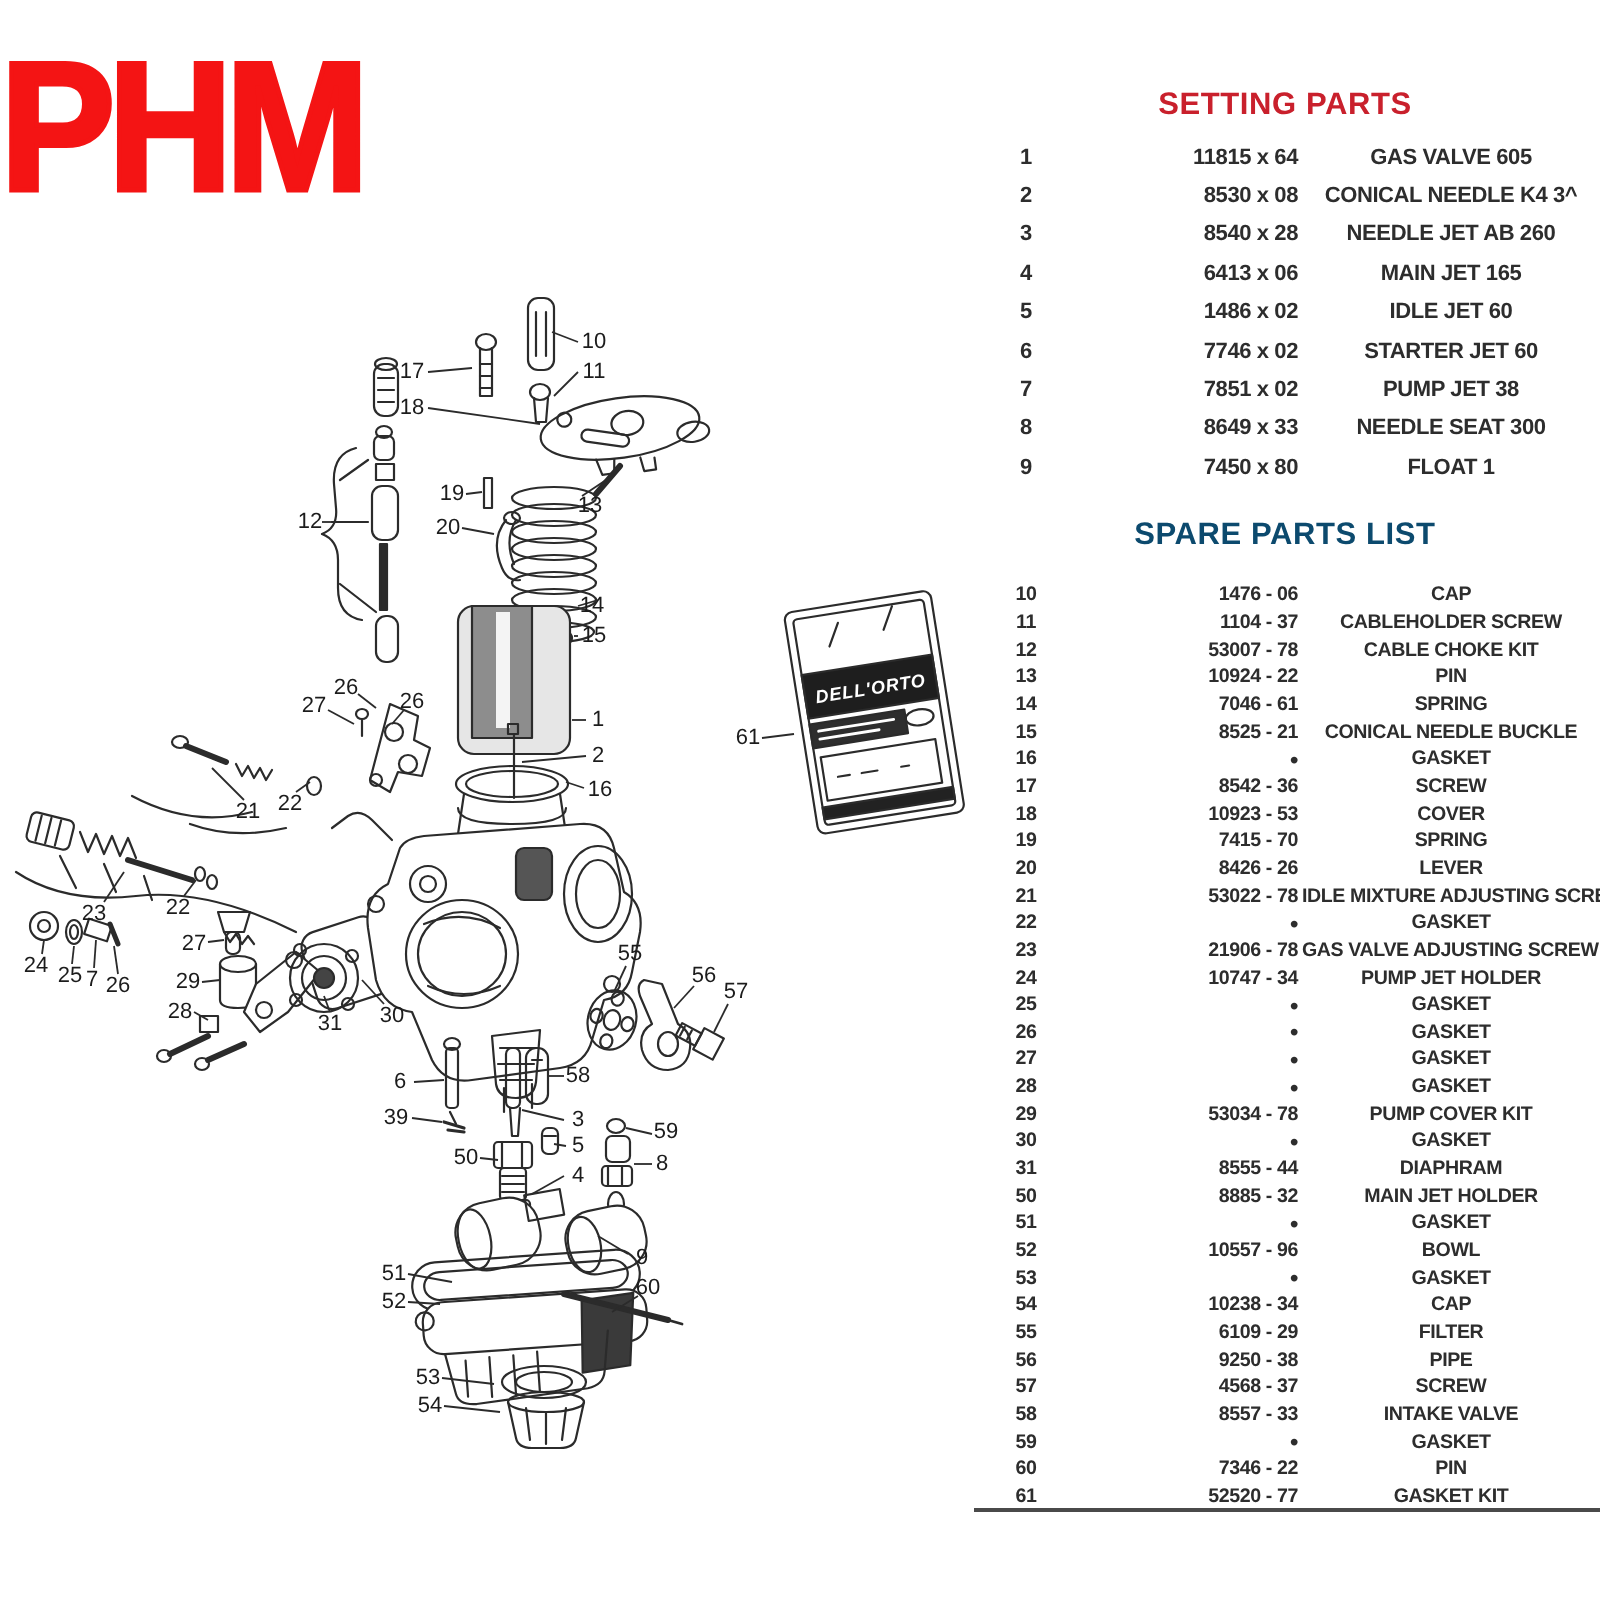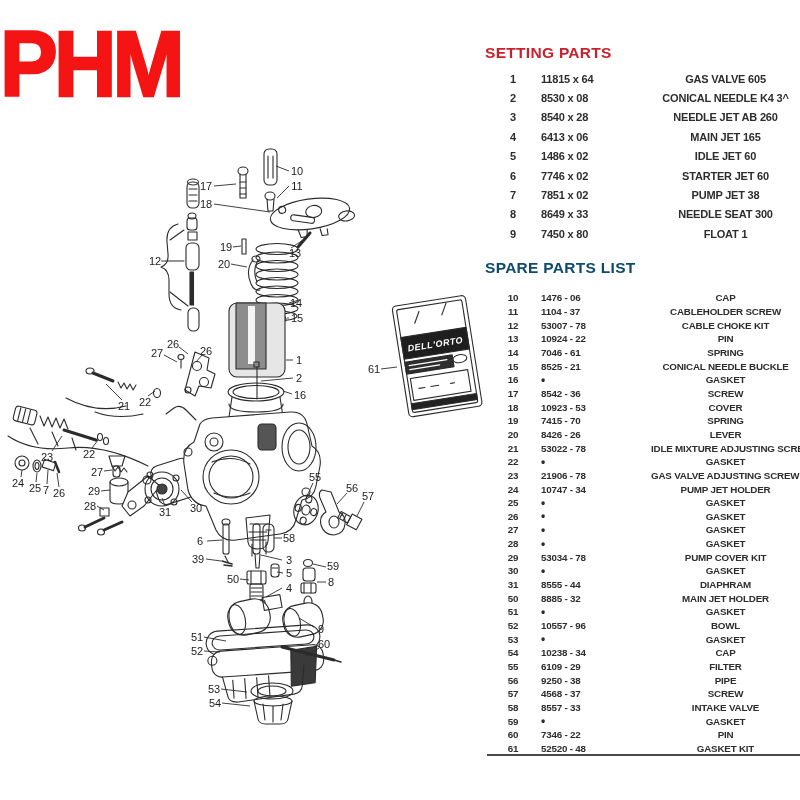--- a/index.html
+++ b/index.html
@@ -11,34 +11,34 @@
   
   #logo{
     position:absolute;left:0px;top:16px;height:96px;line-height:96px;
     font-size:92px;font-weight:700;letter-spacing:-4px;
     transform:scaleX(0.94);transform-origin:left center;
     -webkit-text-stroke:2.5px currentColor;
     font-family:"Liberation Sans", sans-serif;
   }
   
   .list-title{
-    position:absolute;left:485px;width:315px;text-align:left;
+    position:absolute;left:485px;width:315px;text-align:center;
     font-size:15.5px;font-weight:700;letter-spacing:0.3px;
   }
   #setting-title{top:44px;}
   #spare-title{top:259px;}
   .parts-table{position:absolute;left:485px;width:315px;color:#2d2d2d;}
   #setting-table{top:69px;}
   #spare-table{top:291px;}
   .prow{display:grid;grid-template-columns:56px 108px 1fr;align-items:center;}
   #setting-table .prow{height:19.4px;font-size:11px;}
   #spare-table .prow{height:13.66px;font-size:9.8px;}
   .prow span{font-weight:700;letter-spacing:-0.2px;white-space:nowrap;}
   .prow .num{text-align:center;}
-  .prow .code{text-align:left;}
+  .prow .code{text-align:right;}
   .prow .desc{text-align:center;padding-left:2px;}
   .prow .bullet{font-size:12px;line-height:6px;}
   #bottom-rule{position:absolute;left:487px;top:754px;width:313px;height:2.2px;background:#4a4a4a;}
   
   #diagram{position:absolute;left:0;top:0;}
   #art{stroke:#2b2b2b;stroke-width:1.1;fill:none;stroke-linecap:round;stroke-linejoin:round;}
   #callouts text{font:11px "Liberation Sans", sans-serif;fill:#1c1c1c;}
   #callouts line{stroke:#2b2b2b;stroke-width:0.9;}
   #sticker-text{font:italic 700 9px "Liberation Sans", sans-serif;fill:#ffffff;stroke:none;letter-spacing:0.5px;}
 </style>
@@ -636,18 +636,18 @@
       <span class="code bullet">•</span>
       <span class="desc">GASKET</span>
     </div>
     <div class="prow">
       <span class="num">60</span>
       <span class="code">7346 - 22</span>
       <span class="desc">PIN</span>
     </div>
     <div class="prow">
       <span class="num">61</span>
-      <span class="code">52520 - 48</span>
+      <span class="code">52520 - 77</span>
       <span class="desc">GASKET KIT</span>
     </div>
   </div>
 
 <div id="bottom-rule"></div>
 
 </body></html>

